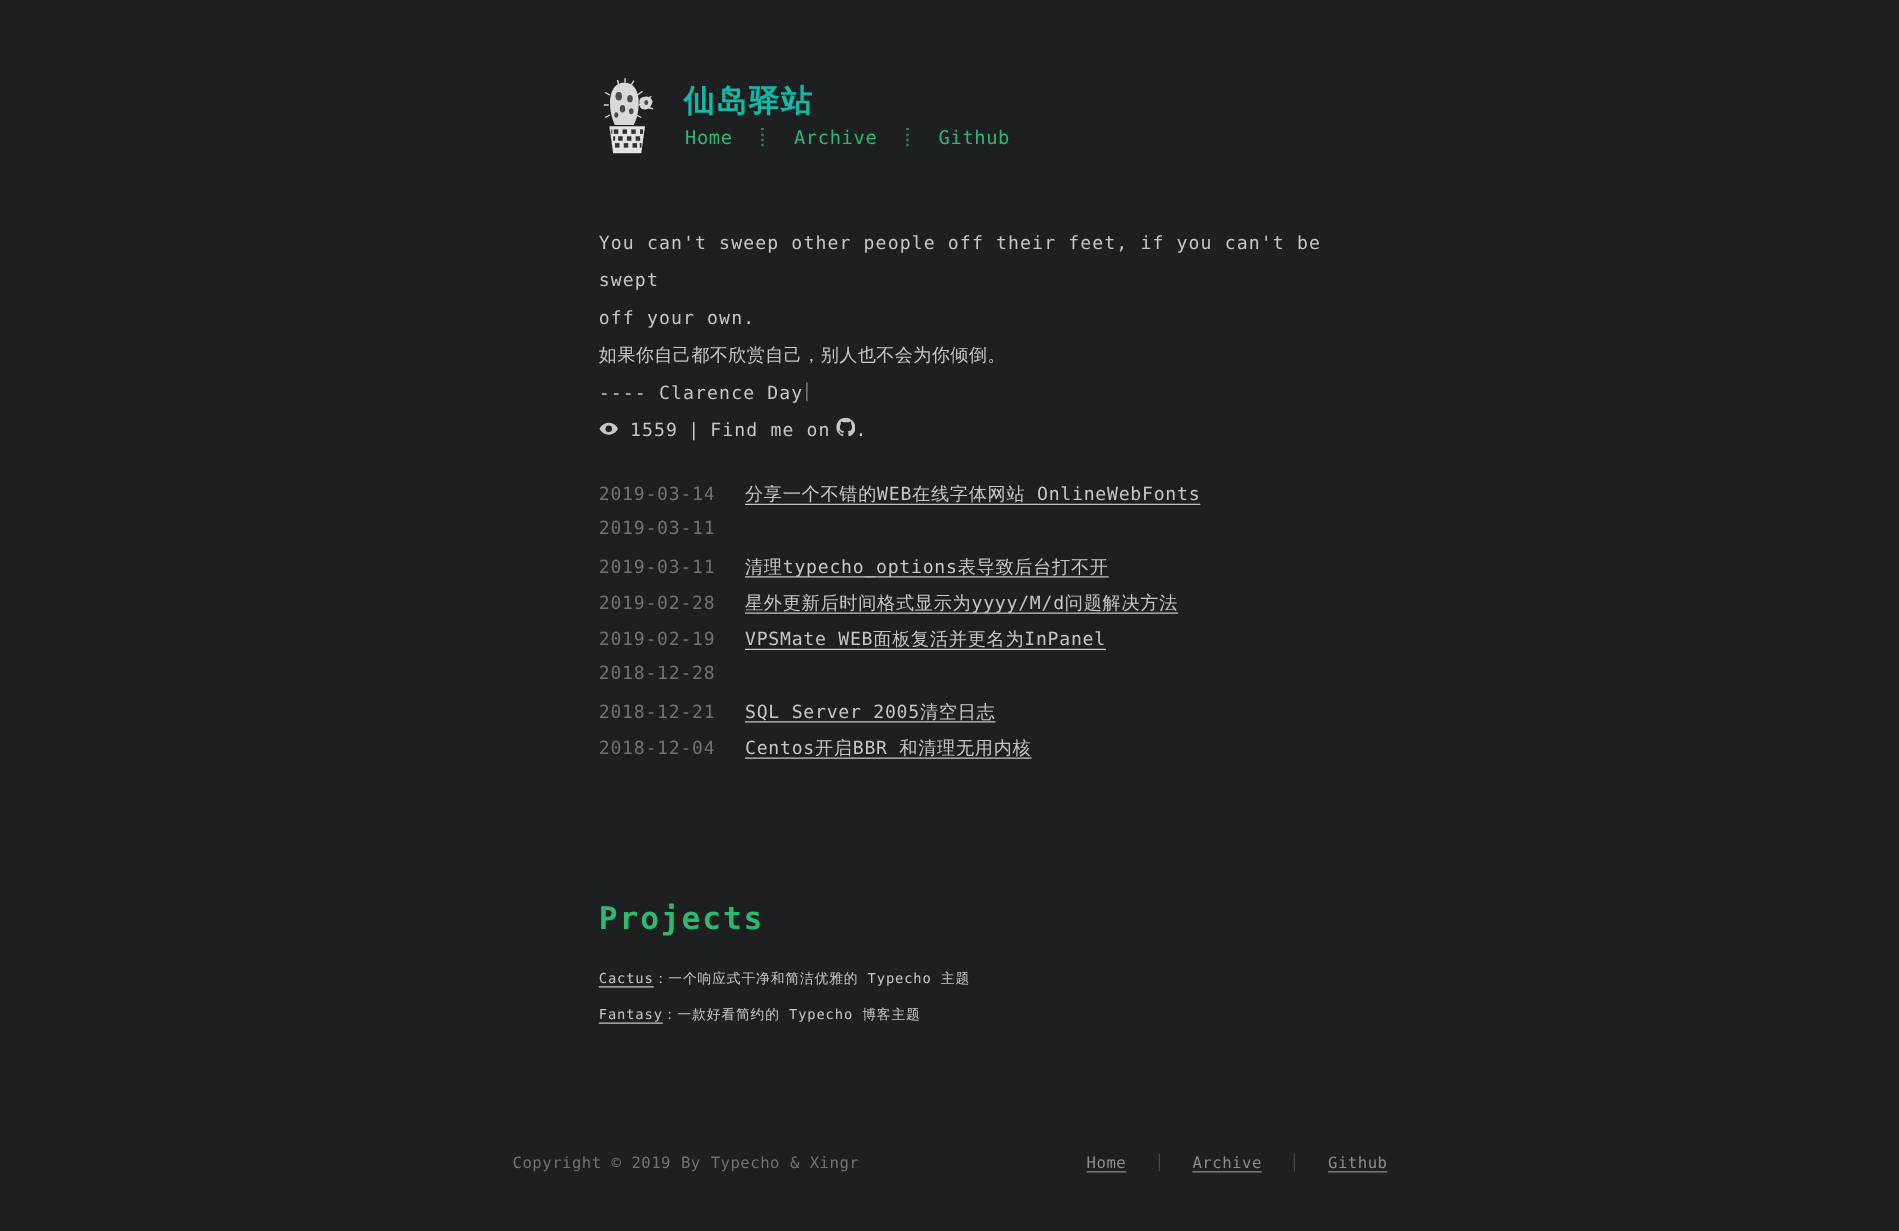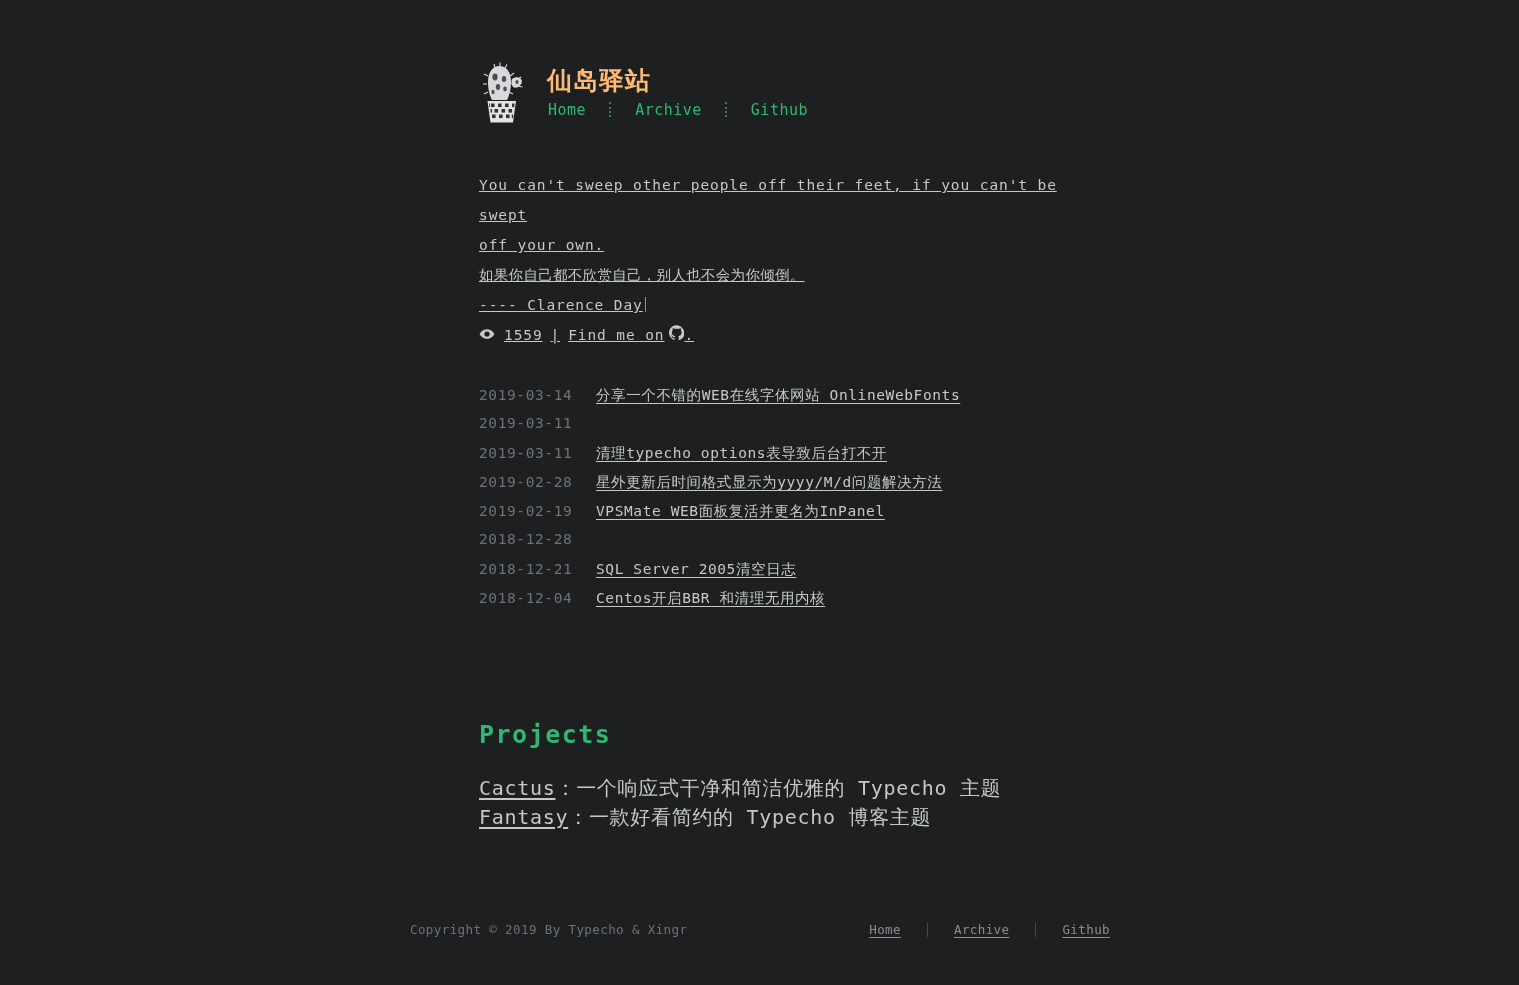--- a/index.html
+++ b/index.html
@@ -44,21 +44,21 @@
   }
   .brand-block {
     display: flex;
     flex-direction: column;
     justify-content: center;
   }
   .site-title {
     font-family: "DejaVu Sans", "Liberation Sans", sans-serif;
     font-size: 25px;
     font-weight: bold;
-    color: #fdba74;
+    color: #14b8a6;
     letter-spacing: 1px;
     line-height: 1.1;
     margin: 0 0 6px 0;
   }
   .main-nav {
     display: flex;
     align-items: center;
     font-size: 15px;
     letter-spacing: 0.5px;
   }
@@ -72,27 +72,26 @@
     height: 15px;
     margin: 0 22px;
     border-left: 2px dotted #2d7f56;
     display: inline-block;
   }
 
   
   .quote {
     position: absolute;
     left: 0;
-    top: 170px;
+    top: 180px;
     width: 580px;
     font-size: 14.5px;
     line-height: 30px;
     letter-spacing: 0.9px;
     color: #c5c8c6;
-    text-decoration: underline;
   }
   .quote .zh {
     letter-spacing: 0.3px;
   }
   .quote .author {
     color: #c5c8c6;
     white-space: nowrap;
   }
   .cursor {
     display: inline-block;
@@ -159,21 +158,21 @@
     text-underline-offset: 3px;
   }
 
   .project-list {
     list-style: none;
     margin: 26px 0 0 0;
     padding: 0;
   }
   .project-list li {
     height: 29px;
-    font-size: 20px;
+    font-size: 11px;
     letter-spacing: 0.7px;
     color: #c5c8c6;
   }
   .project-name {
     color: #c5c8c6;
     text-decoration: underline;
     text-underline-offset: 3px;
   }
 
   

